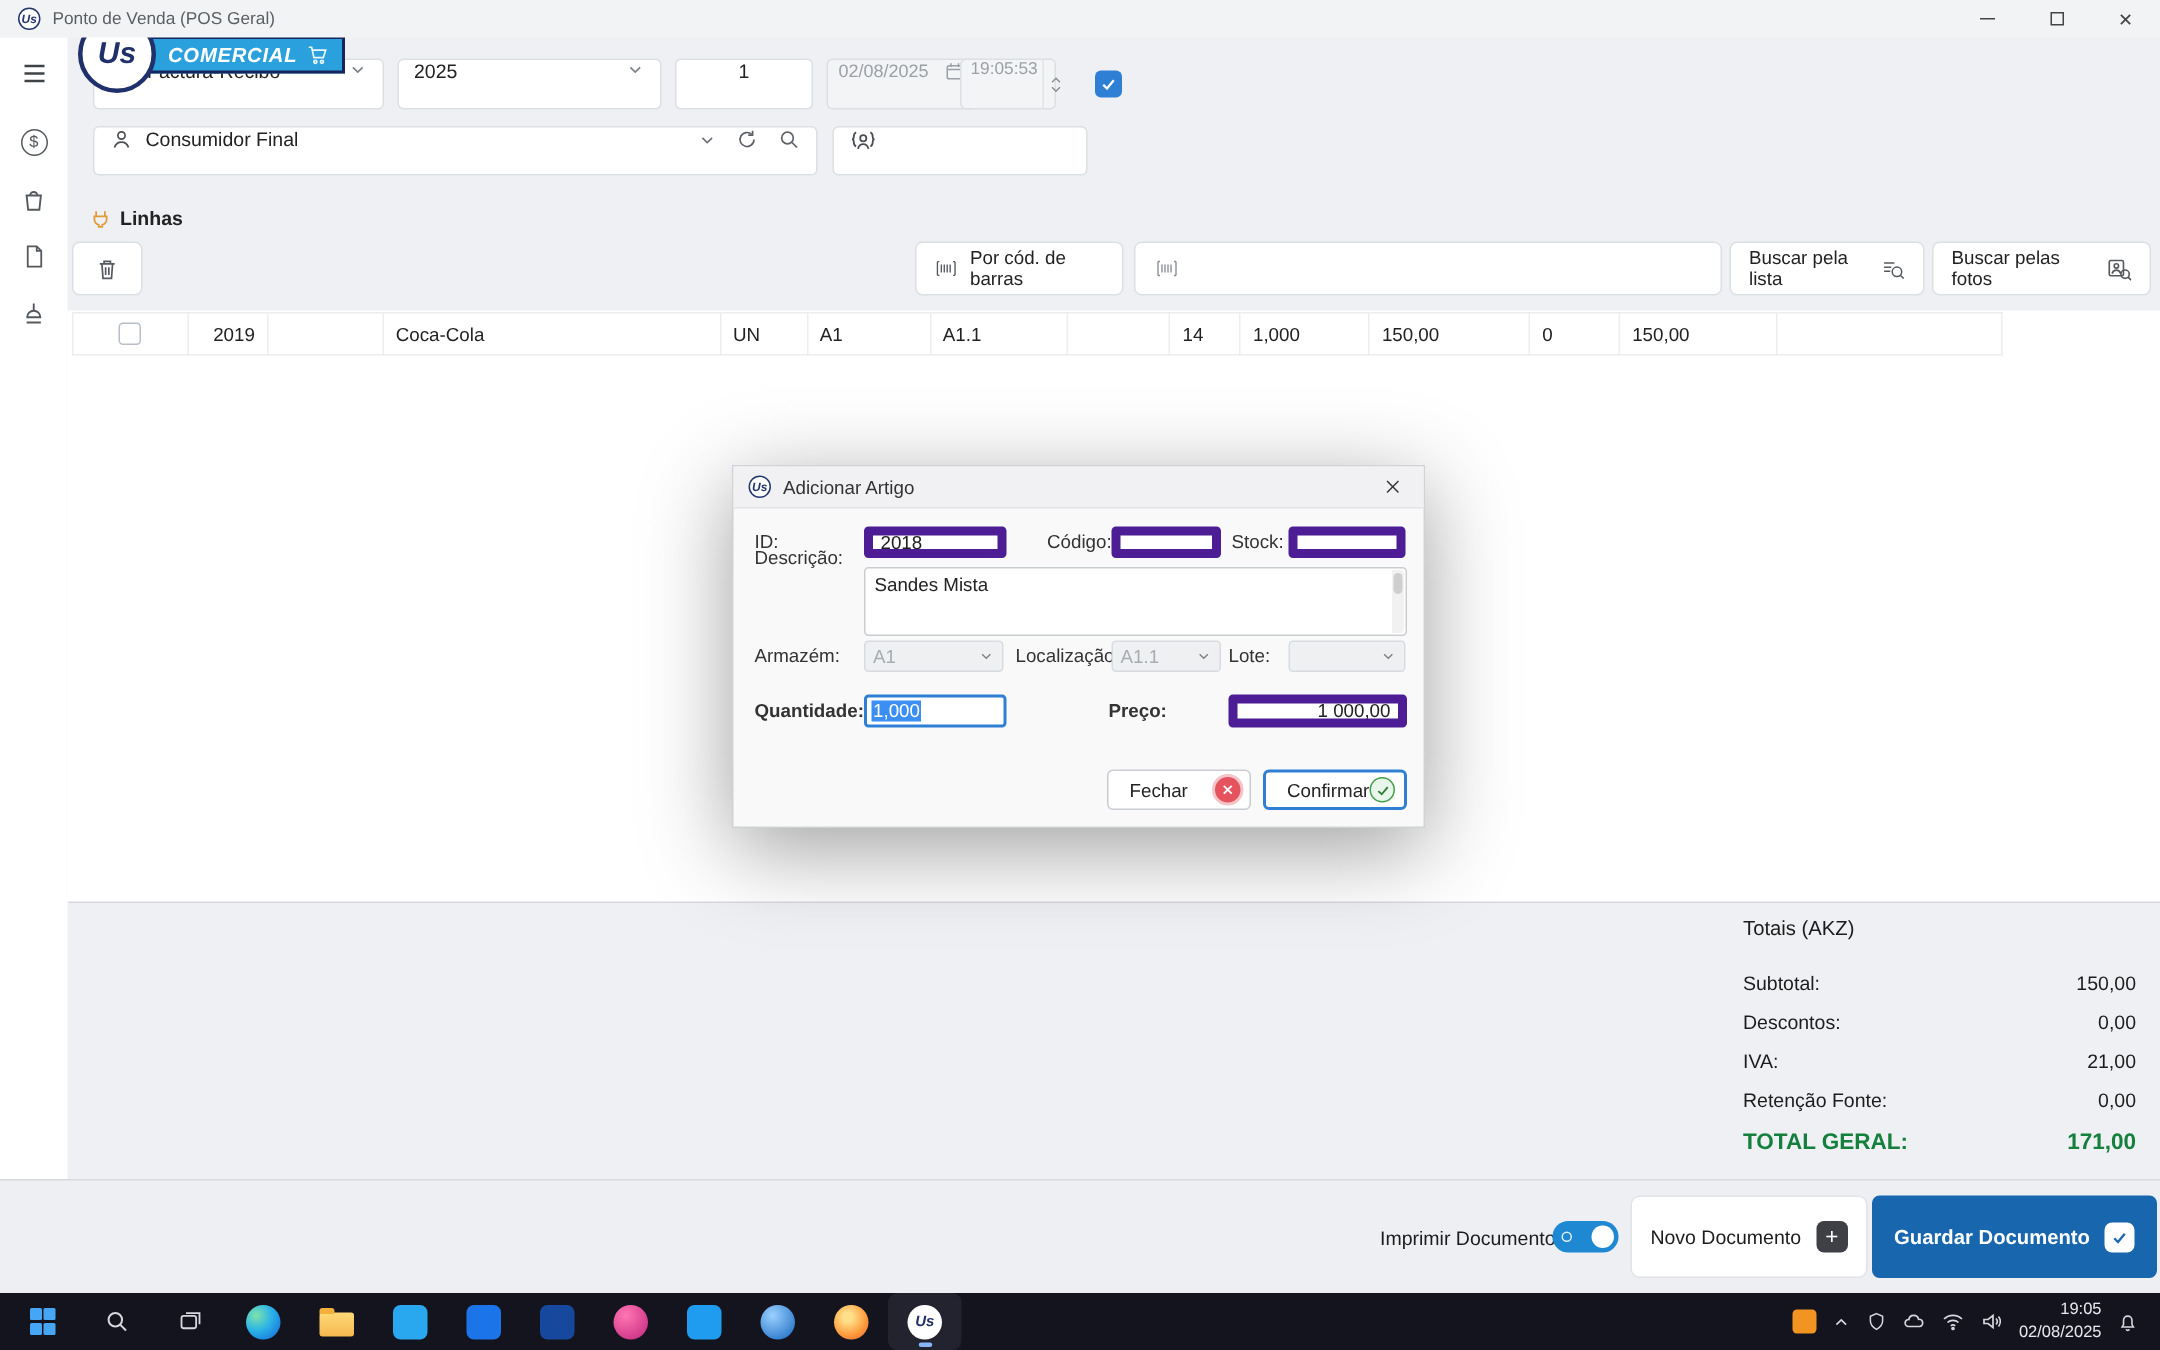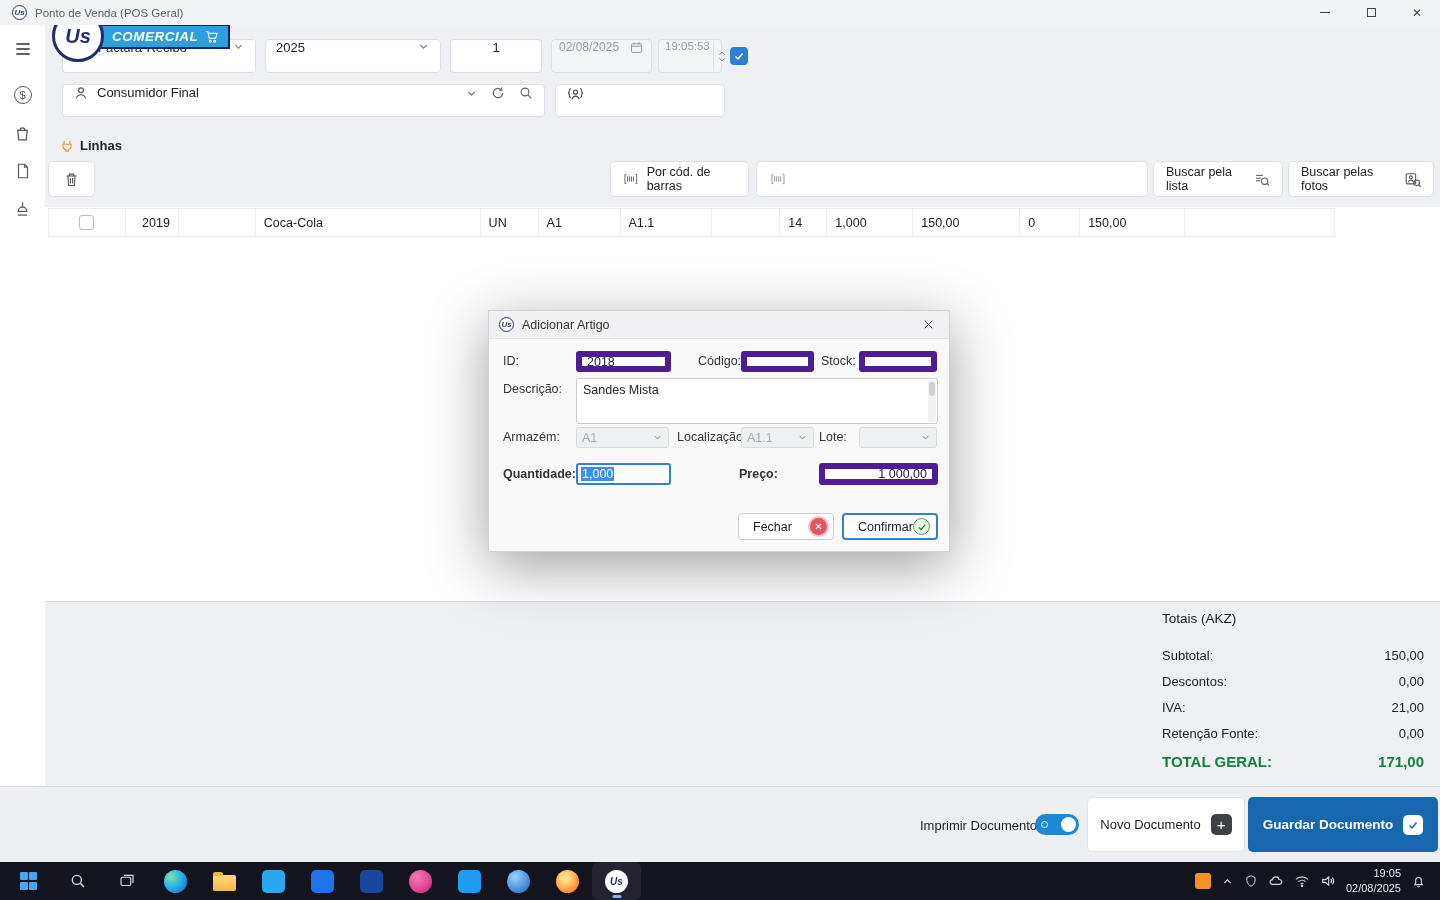--- a/index.html
+++ b/index.html
@@ -197,21 +197,21 @@
   <span class="chev">
       <svg width="15" height="15" viewBox="0 0 24 24" fill="none" stroke="#9aa0a6" stroke-width="1.6">
         <rect x="4" y="6" width="16" height="14" rx="2"></rect>
         <line x1="8" y1="3.5" x2="8" y2="7.5"></line>
         <line x1="16" y1="3.5" x2="16" y2="7.5"></line>
         <line x1="4" y1="10" x2="20" y2="10"></line>
       </svg>
     </span>
 </div>
 
-<div class="ctl disabled" style="left:658px;top:39px;width:64px;height:34px;gap:3px;padding:0 4px 0 6px">
+<div class="ctl disabled" style="left:640px;top:39px;width:64px;height:34px;gap:3px;padding:0 4px 0 6px">
   <span style="font-size:11.5px">19:05:53</span>
   <span class="spinner">
     <svg width="8" height="5" viewBox="0 0 24 14" fill="none" stroke="currentColor" stroke-width="3">
         <polyline points="4 11 12 3 20 11"></polyline>
       </svg>
     <svg width="8" height="5" viewBox="0 0 24 14" fill="none" stroke="currentColor" stroke-width="3">
         <polyline points="4 3 12 11 20 3"></polyline>
       </svg>
   </span>
 </div>
@@ -403,21 +403,21 @@
   <span class="m-label" style="left:209px;top:43px">Código:</span>
   <div class="m-input" style="left:252px;top:40px;width:73px">
       <span></span>
     </div>
 
   <span class="m-label" style="left:332px;top:43px">Stock:</span>
   <div class="m-input" style="left:370px;top:40px;width:78px">
       <span></span>
     </div>
 
-  <span class="m-label" style="left:14px;top:71px">Descrição:</span>
+  <span class="m-label" style="left:14px;top:54px">Descrição:</span>
   <div class="m-area">
     <span>Sandes Mista</span>
     <span class="m-scroll"></span>
   </div>
 
   <span class="m-label" style="left:14px;top:119px">Armazém:</span>
   <div class="m-select" style="left:87px;top:116px;width:93px">
     <span>A1</span>
     <span class="chev">
         <svg width="11" height="11" viewBox="0 0 24 24" fill="none" stroke="currentColor" stroke-width="2">

